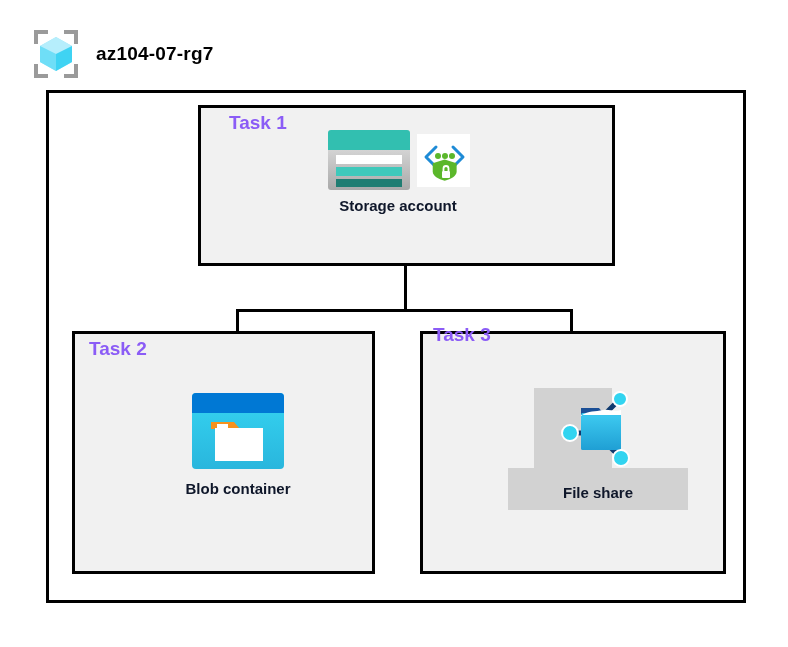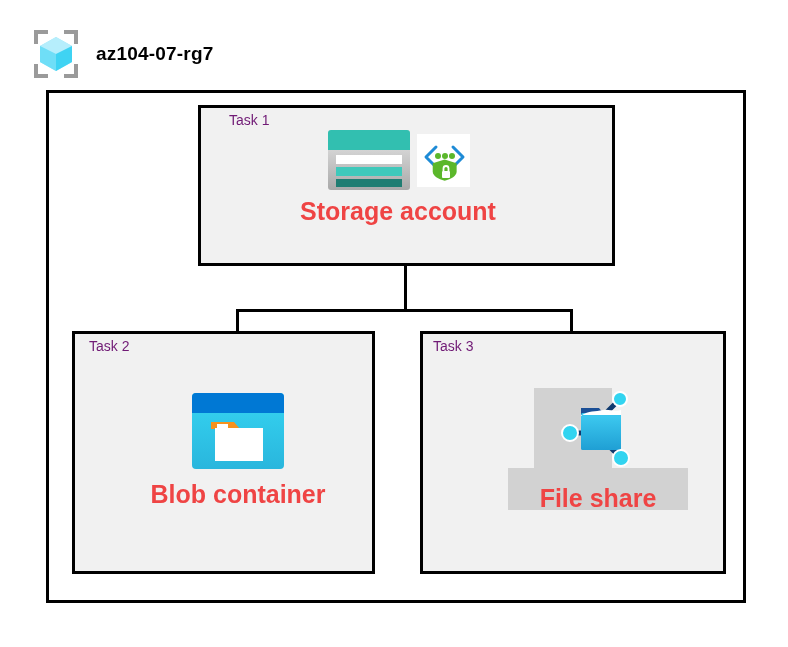--- a/index.html
+++ b/index.html
@@ -56,28 +56,28 @@
     background: #f1f1f1;
     border: 3px solid #000000;
     box-sizing: border-box;
   }
   #task-box-1 { left: 198px; top: 105px; width: 417px; height: 161px; }
   #task-box-2 { left: 72px;  top: 331px; width: 303px; height: 243px; }
   #task-box-3 { left: 420px; top: 331px; width: 306px; height: 243px; }
 
   .task-label {
     position: absolute;
-    font-size: 14px;
-    font-weight: normal;
-    color: #701a75;
+    font-size: 19px;
+    font-weight: bold;
+    color: #8b5cf6;
     white-space: nowrap;
   }
   #task-label-1 { left: 229px; top: 112px; }
   #task-label-2 { left: 89px;  top: 338px; }
-  #task-label-3 { left: 433px; top: 338px; }
+  #task-label-3 { left: 433px; top: 324px; }
 
   
   .connector {
     position: absolute;
     background: #000000;
   }
   
   #conn-trunk      { left: 404px; top: 232px; width: 3px;   height: 80px; }
   
   #conn-bar        { left: 236px; top: 309px; width: 337px; height: 3px; }
@@ -87,23 +87,23 @@
   #conn-right-drop { left: 570px; top: 309px; width: 3px;   height: 84px; }
 
   
   .node {
     position: absolute;
     display: flex;
     flex-direction: column;
     align-items: center;
   }
   .node-caption {
-    font-size: 25px;
+    font-size: 15px;
     font-weight: bold;
-    color: #ef4444;
+    color: #0f172a;
     white-space: nowrap;
     text-align: center;
   }
 
   
   #node-storage { left: 298px; top: 126px; width: 200px; }
   #node-storage .icon-row {
     display: flex;
     align-items: center;
     gap: 6px;

